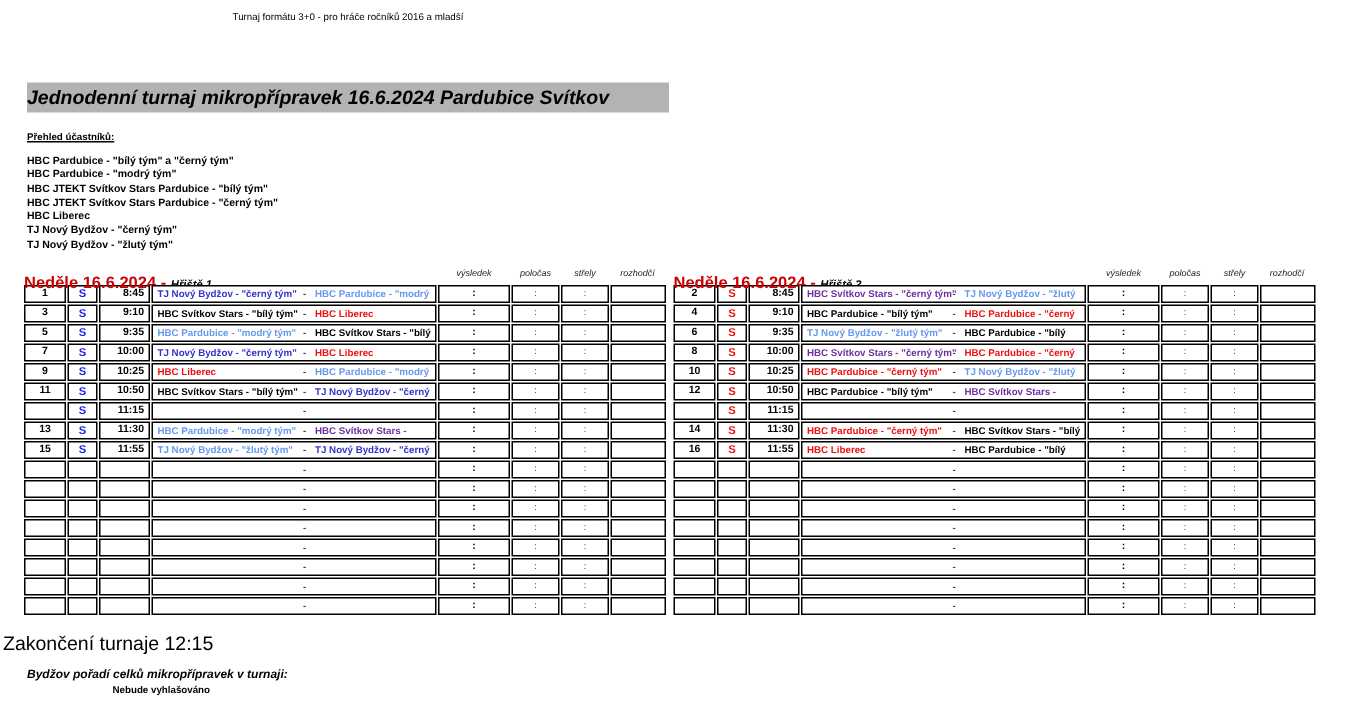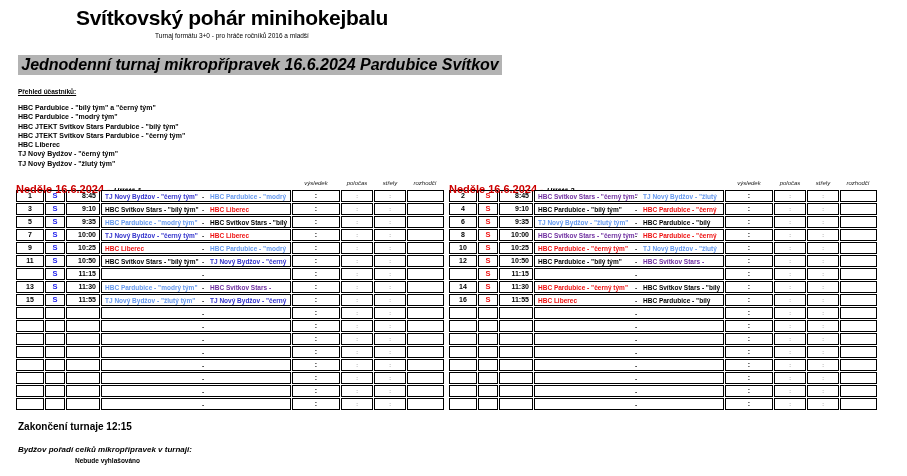--- a/index.html
+++ b/index.html
@@ -6,22 +6,22 @@
   body{
     width:907px;height:476px;background:#ffffff;position:relative;
     font-family:"Liberation Sans","DejaVu Sans",sans-serif;color:#000;overflow:hidden;
   }
   .abs{position:absolute;}
   
   .header{left:18px;top:6px;width:428px;text-align:center;}
   .title{font-size:21px;font-weight:bold;letter-spacing:-0.3px;}
   .subtitle{font-size:6.5px;margin-top:2px;}
   .banner{
-    left:18px;top:55px;width:484px;height:20px;line-height:20px;text-align:center;
-    font-size:16px;font-weight:bold;font-style:italic;background:#b3b3b3;
+    left:18px;top:55px;width:428px;height:20px;line-height:20px;text-align:left;
+    font-size:13px;font-weight:bold;font-style:italic;background:#b3b3b3;
   }
   
   .participants{left:18px;top:88px;width:300px;}
   .p-head{font-size:6.5px;font-weight:bold;text-decoration:underline;margin-bottom:8px;}
   .p-item{font-size:7px;font-weight:bold;line-height:9.3px;}
   
   .sched{top:179px;width:428px;}
   .tbl-head{position:relative;height:10px;margin-bottom:1px;white-space:nowrap;}
   .t-date{font-size:11px;font-weight:bold;}
   .t-pitch{font-size:7.5px;font-weight:bold;font-style:italic;text-decoration:underline;color:#000;}
@@ -33,29 +33,28 @@
   .c-s{text-align:center;font-weight:bold;font-size:7.5px;}
   .c-time{text-align:right;padding-right:3px;font-weight:bold;font-size:7px;}
   .c-teams{position:relative;}
   .c-teams .home{position:absolute;left:3px;top:1px;font-weight:bold;}
   .c-teams .sep{position:absolute;left:100px;top:1px;font-weight:bold;color:#444;}
   .c-teams .away{position:absolute;left:108px;top:1px;font-weight:bold;}
   .c-res{text-align:center;font-weight:bold;font-size:7px;}
   .c-min{text-align:center;font-size:6px;color:#333;}
   .c-ref{}
   
-  .closing{left:18px;top:421px;font-size:10px;font-weight:bold;}
+  .closing{left:2px;top:421px;font-size:13px;font-weight:normal;}
   .final-head{left:18px;top:445px;font-size:8px;font-weight:bold;font-style:italic;}
   .final-note{left:75px;top:457px;font-size:6.5px;font-weight:bold;}
 </style>
 </head>
 <body>
 
 <div class="abs header">
-  <div class="title">Svítkovský pohár minihokejbalu</div>
   <div class="subtitle">Turnaj formátu 3+0 - pro hráče ročníků 2016 a mladší</div>
 </div>
 
 <div class="abs banner" id="banner" style="background: rgb(179, 179, 179);">Jednodenní turnaj mikropřípravek 16.6.2024 Pardubice Svítkov</div>
 
 <div class="abs participants">
   <div class="p-head">Přehled účastníků:</div>
   <div id="p-list">
       <div class="p-item">HBC Pardubice - "bílý tým" a "černý tým"</div>
       <div class="p-item">HBC Pardubice - "modrý tým"</div>

